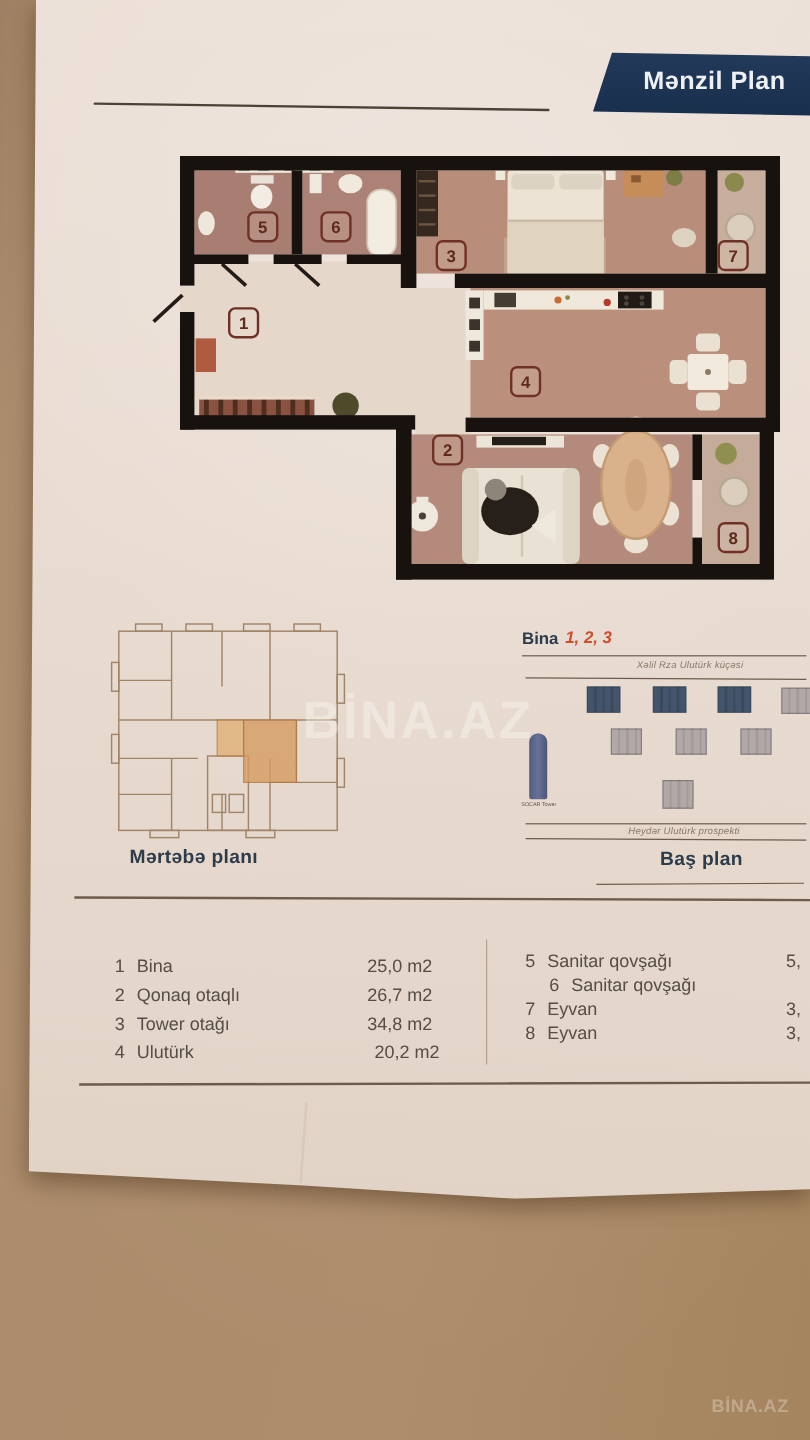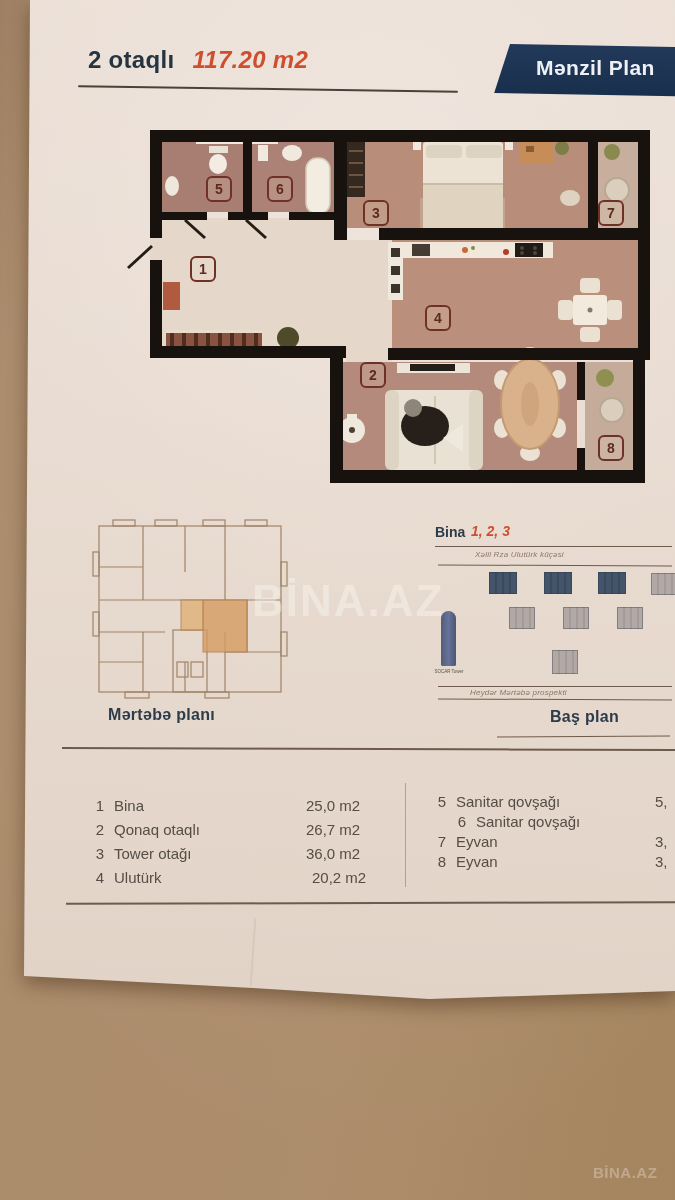--- a/index.html
+++ b/index.html
@@ -44,21 +44,21 @@
   .section-label{position:absolute;font-size:16px;font-weight:800;color:#2d3c4a;
        letter-spacing:.3px;}
   .thin-rule{position:absolute;height:1px;background:#6d5c4d;}
 
   
   .bina-label{position:absolute;left:435px;top:524px;font-size:14px;font-weight:800;
        color:#2d3c4a;}
   .bina-nums{position:absolute;left:471px;top:523px;font-size:14px;font-weight:800;
        font-style:italic;color:#cf4e2d;}
   .street{position:absolute;font-size:8px;font-style:italic;color:#70604f;
-       letter-spacing:.2px;width:200px;opacity:.8;}
+       letter-spacing:.2px;text-align:center;width:200px;opacity:.8;}
   .bldg{position:absolute;border:1px solid rgba(40,50,62,.35);}
   .b-navy{background:repeating-linear-gradient(90deg,#44556b 0 5px,#394a5d 5px 7px);}
   .b-grey{background:repeating-linear-gradient(90deg,#b2a8a5 0 5px,#a49a97 5px 7px);}
   .tower{position:absolute;left:441px;top:611px;width:15px;height:55px;
        border-radius:8px 8px 2px 2px;
        background:linear-gradient(90deg,#525d7b,#67729a 50%,#4c5673);}
   .tower-label{position:absolute;left:426px;top:668px;width:46px;font-size:5px;
        color:#5c5044;text-align:center;transform:scale(.9);}
 
   
@@ -74,21 +74,20 @@
   .wm-corner{position:absolute;left:593px;top:1164px;font-size:15px;font-weight:700;
        letter-spacing:.5px;color:rgba(226,210,192,.45);}
 </style>
 </head>
 <body>
 
 <div class="photo">
  <div class="paper-wrap">
   <div class="paper">
 
-    <div class="title"><span>2 otaqlı</span><span class="area">117.20 m2</span></div>
     <div class="title-underline"></div>
     <div class="banner"></div>
     <div class="banner-text">Mənzil Plan</div>
 
     <div class="plan">
       <svg viewBox="0 0 530 370" width="530" height="370">
 
         <g>
           <path d="M35,100 L221,100 L221,122 L267,122 L267,246 L221,246 L221,232 L35,232 Z" fill="#e5d7ca"></path>
           <rect x="25" y="120" width="12" height="24" fill="#e5d7ca"></rect>
@@ -306,40 +305,40 @@
       <div class="bldg b-grey" style="left:651px;top:573px;width:24px;height:20px"></div>
       <div class="bldg b-grey" style="left:509px;top:607px;width:24px;height:20px"></div>
       <div class="bldg b-grey" style="left:563px;top:607px;width:24px;height:20px"></div>
       <div class="bldg b-grey" style="left:617px;top:607px;width:24px;height:20px"></div>
       <div class="bldg b-grey" style="left:552px;top:650px;width:24px;height:22px"></div>
 
       <div class="tower"></div>
       <div class="tower-label">SOCAR Tower</div>
 
       <div class="thin-rule" style="left:438px;top:686px;width:234px"></div>
-      <div class="street" style="left:470px;top:688px">Heydər Mərtəbə prospekti</div>
+      <div class="street" style="left:470px;top:688px">Heydər Ulutürk prospekti</div>
       <div class="thin-rule" style="left:438px;top:699px;width:234px;transform:rotate(.3deg)"></div>
       <div class="section-label" style="left:550px;top:708px">Baş plan</div>
       <div class="thin-rule" style="left:497px;top:736px;width:173px;transform:rotate(-.3deg)"></div>
     </div>
 
     <div>
       <div class="thin-rule" style="left:62px;top:748px;width:613px;height:2px;transform:rotate(.2deg)"></div>
 
       <div class="legend-row" style="left:88px;top:797px">
         <span class="num">1</span><span>Bina</span>
         <span class="val" style="left:218px">25,0 m2</span>
       </div>
       <div class="legend-row" style="left:88px;top:821px">
         <span class="num">2</span><span>Qonaq otaqlı</span>
         <span class="val" style="left:218px">26,7 m2</span>
       </div>
       <div class="legend-row" style="left:88px;top:845px">
         <span class="num">3</span><span>Tower otağı</span>
-        <span class="val" style="left:218px">36,0 m2</span>
+        <span class="val" style="left:218px">34,8 m2</span>
       </div>
       <div class="legend-row" style="left:88px;top:869px">
         <span class="num">4</span><span>Ulutürk</span>
         <span class="val" style="left:224px">20,2 m2</span>
       </div>
 
       <div class="v-divider"></div>
 
       <div class="legend-row" style="left:430px;top:793px">
         <span class="num">5</span><span>Sanitar qovşağı</span>

